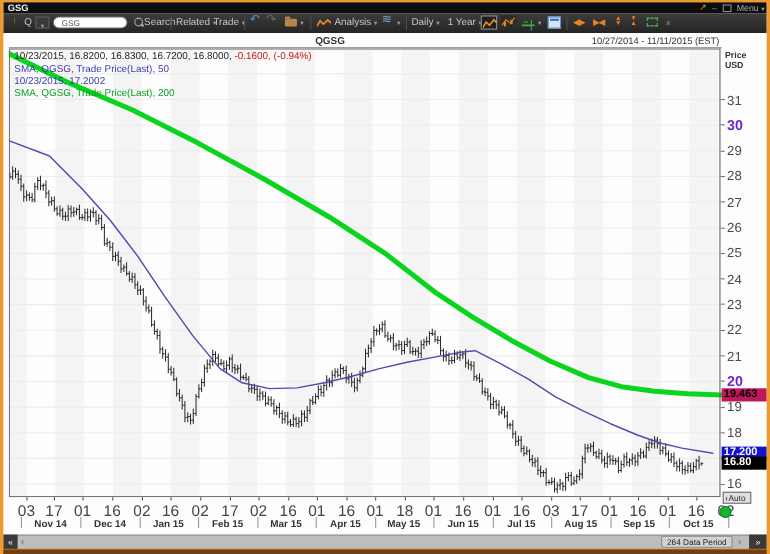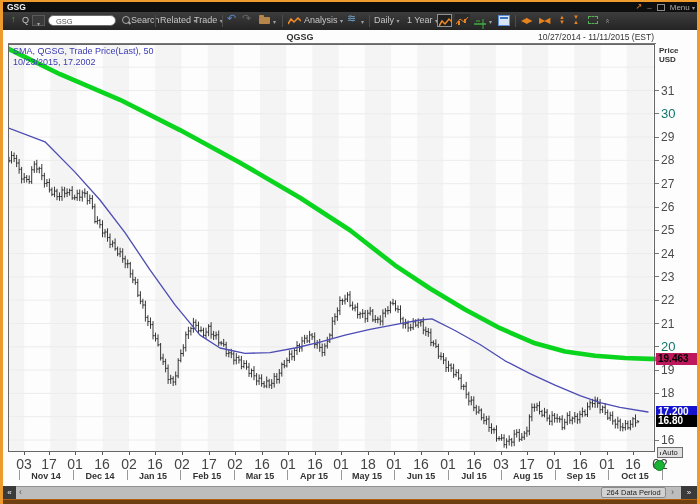--- a/index.html
+++ b/index.html
@@ -36,21 +36,21 @@
   
   .chartbg{left:3px;top:30px;width:694px;height:456px;background:#fdfdfd;}
   .hdr-title{top:32px;left:260px;width:80px;text-align:center;font-size:9px;font-weight:bold;color:#333;}
   .hdr-range{top:32px;left:440px;width:214px;text-align:right;font-size:8.5px;color:#333;}
   .hdr-line{left:8px;top:43px;width:648px;height:1px;background:#777;}
   .legend{left:13px;top:46px;font-size:9px;line-height:11px;white-space:nowrap;}
   .lg-k{color:#1d1d1d;} .lg-red{color:#cc1515;} .lg-b{color:#3b3bb0;} .lg-g{color:#0b9e22;}
   .axis-lbl{left:659px;top:46px;font-size:8px;font-weight:bold;color:#333;line-height:9px;}
   .ytick{position:absolute;left:655px;width:4px;height:1px;background:#777;}
   .ylab{position:absolute;left:661px;width:34px;height:14px;font-size:12px;color:#4a4a4a;line-height:14px;}
-  .ylab.b{font-weight:normal;font-size:13px;color:#0f766e;}
+  .ylab.b{font-weight:bold;font-size:13px;color:#6d28d9;}
   .pmarker{position:absolute;left:656px;width:41px;height:12px;font-size:10px;font-weight:bold;line-height:12px;
     padding-left:2px;box-sizing:border-box;overflow:hidden;white-space:nowrap;}
   .autobtn{left:657px;top:447px;width:26px;height:11px;background:#e0e0e0;border:1px solid #6f6f6f;box-sizing:border-box;
     font-size:7.5px;line-height:9px;text-align:center;color:#222;}
   .dtick{position:absolute;top:452px;width:1px;height:3px;background:#555;}
   .dlab{position:absolute;top:456px;width:18px;margin-left:-9px;text-align:center;font-size:14px;color:#444;}
   .msep{position:absolute;top:470px;width:1px;height:10px;background:#999;}
   .mlab{position:absolute;top:471px;width:52px;margin-left:-26px;text-align:center;font-size:9px;font-weight:bold;color:#333;}
   
   .sbar{left:3px;top:486px;width:694px;height:13px;background:#bdbdbd;border-top:1px solid #919191;box-sizing:border-box;}
@@ -184,22 +184,24 @@
         <line x1="1" y1="46.5" x2="646" y2="46.5" stroke="#ececec" stroke-width="1"></line>
         <line x1="1" y1="23.19999999999999" x2="646" y2="23.19999999999999" stroke="#ececec" stroke-width="1"></line>
       </g>
       <path d="M1.0,112.9L1.0,118.5M-0.2,114.5L1.0,114.5M1.0,116.8L2.2,116.8M3.5,107.2L3.5,119.5M2.3,116.8L3.5,116.8M3.5,111.5L4.7,111.5M6.1,108.5L6.1,118.1M4.9,111.5L6.1,111.5M6.1,114.5L7.3,114.5M8.6,110.9L8.6,123.1M7.4,114.5L8.6,114.5M8.6,119.0L9.8,119.0M11.1,114.9L11.1,129.7M9.9,119.0L11.1,119.0M11.1,125.3L12.3,125.3M13.6,122.9L13.6,139.4M12.4,125.3L13.6,125.3M13.6,135.0L14.8,135.0M16.2,129.0L16.2,138.9M15.0,135.0L16.2,135.0M16.2,133.4L17.4,133.4M18.7,131.1L18.7,138.5M17.5,133.4L18.7,133.4M18.7,135.5L19.9,135.5M21.2,131.4L21.2,139.8M20.0,135.5L21.2,135.5M21.2,137.7L22.4,137.7M23.7,122.2L23.7,139.9M22.5,137.7L23.7,137.7M23.7,125.8L24.9,125.8M26.3,117.1L26.3,128.9M25.1,125.8L26.3,125.8M26.3,120.1L27.5,120.1M28.8,115.8L28.8,128.9M27.6,120.1L28.8,120.1M28.8,125.0L30.0,125.0M31.3,122.7L31.3,129.3M30.1,125.0L31.3,125.0M31.3,124.4L32.5,124.4M33.8,120.0L33.8,136.2M32.6,124.4L33.8,124.4M33.8,131.7L35.0,131.7M36.4,128.8L36.4,143.6M35.2,131.7L36.4,131.7M36.4,139.5L37.6,139.5M38.9,134.9L38.9,142.9M37.7,139.5L38.9,139.5M38.9,138.5L40.1,138.5M41.4,134.5L41.4,148.5M40.2,138.5L41.4,138.5M41.4,145.9L42.6,145.9M43.9,143.5L43.9,152.1M42.7,145.9L43.9,145.9M43.9,150.3L45.1,150.3M46.5,142.7L46.5,153.1M45.3,150.3L46.5,150.3M46.5,147.1L47.7,147.1M49.0,144.8L49.0,156.2M47.8,147.1L49.0,147.1M49.0,152.6L50.2,152.6M51.5,148.4L51.5,156.8M50.3,152.6L51.5,152.6M51.5,152.5L52.7,152.5M54.0,142.5L54.0,156.9M52.8,152.5L54.0,152.5M54.0,146.0L55.2,146.0M56.6,142.9L56.6,153.6M55.4,146.0L56.6,146.0M56.6,149.3L57.8,149.3M59.1,144.3L59.1,153.1M57.9,149.3L59.1,149.3M59.1,148.6L60.3,148.6M61.6,144.7L61.6,151.6M60.4,148.6L61.6,148.6M61.6,146.4L62.8,146.4M64.2,142.1L64.2,155.9M63.0,146.4L64.2,146.4M64.2,153.9L65.4,153.9M66.7,150.7L66.7,156.2M65.5,153.9L66.7,153.9M66.7,153.6L67.9,153.6M69.2,145.7L69.2,156.9M68.0,153.6L69.2,153.6M69.2,149.4L70.4,149.4M71.7,145.4L71.7,157.2M70.5,149.4L71.7,149.4M71.7,153.2L72.9,153.2M74.3,146.3L74.3,157.6M73.1,153.2L74.3,153.2M74.3,148.8L75.5,148.8M76.8,144.4L76.8,153.7M75.6,148.8L76.8,148.8M76.8,149.3L78.0,149.3M79.3,147.0L79.3,160.7M78.1,149.3L79.3,149.3M79.3,156.6L80.5,156.6M81.8,150.5L81.8,160.0M80.6,156.6L81.8,156.6M81.8,154.6L83.0,154.6M84.4,151.1L84.4,165.3M83.2,154.6L84.4,154.6M84.4,162.8L85.6,162.8M86.9,159.7L86.9,179.4M85.7,162.8L86.9,162.8M86.9,177.6L88.1,177.6M89.4,172.2L89.4,180.4M88.2,177.6L89.4,177.6M89.4,176.5L90.6,176.5M91.9,174.8L91.9,184.3M90.7,176.5L91.9,176.5M91.9,180.7L93.1,180.7M94.5,176.3L94.5,193.3M93.3,180.7L94.5,180.7M94.5,189.0L95.7,189.0M97.0,185.0L97.0,193.5M95.8,189.0L97.0,189.0M97.0,188.0L98.2,188.0M99.5,184.3L99.5,197.7M98.3,188.0L99.5,188.0M99.5,193.5L100.7,193.5M102.0,189.5L102.0,204.1M100.8,193.5L102.0,193.5M102.0,200.4L103.2,200.4M104.6,196.4L104.6,203.3M103.4,200.4L104.6,200.4M104.6,198.9L105.8,198.9M107.1,194.4L107.1,206.7M105.9,198.9L107.1,198.9M107.1,204.8L108.3,204.8M109.6,202.5L109.6,212.2M108.4,204.8L109.6,204.8M109.6,209.9L110.8,209.9M112.1,203.7L112.1,213.2M110.9,209.9L112.1,209.9M112.1,207.8L113.3,207.8M114.7,204.3L114.7,218.8M113.5,207.8L114.7,207.8M114.7,214.8L115.9,214.8M117.2,211.7L117.2,224.2M116.0,214.8L117.2,214.8M117.2,219.8L118.4,219.8M119.7,215.4L119.7,224.2M118.5,219.8L119.7,219.8M119.7,219.7L120.9,219.7M122.3,217.9L122.3,233.8M121.1,219.7L122.3,219.7M122.3,229.8L123.5,229.8M124.8,225.4L124.8,239.2M123.6,229.8L124.8,229.8M124.8,235.9L126.0,235.9M127.3,232.9L127.3,240.9M126.1,235.9L127.3,235.9M127.3,238.5L128.5,238.5M129.8,234.8L129.8,253.1M128.6,238.5L129.8,238.5M129.8,251.2L131.0,251.2M132.4,247.2L132.4,260.2M131.2,251.2L132.4,251.2M132.4,257.3L133.6,257.3M134.9,254.8L134.9,264.7M133.7,257.3L134.9,257.3M134.9,261.0L136.1,261.0M137.4,256.6L137.4,277.6M136.2,261.0L137.4,261.0M137.4,273.4L138.6,273.4M139.9,271.2L139.9,282.0M138.7,273.4L139.9,273.4M139.9,277.6L141.1,277.6M142.5,273.5L142.5,284.8M141.3,277.6L142.5,277.6M142.5,280.6L143.7,280.6M145.0,277.1L145.0,295.4M143.8,280.6L145.0,280.6M145.0,291.7L146.2,291.7M147.5,288.6L147.5,297.5M146.3,291.7L147.5,291.7M147.5,294.7L148.7,294.7M150.0,290.4L150.0,302.6M148.8,294.7L150.0,294.7M150.0,300.8L151.2,300.8M152.6,299.0L152.6,316.5M151.4,300.8L152.6,300.8M152.6,314.0L153.8,314.0M155.1,309.7L155.1,321.0M153.9,314.0L155.1,314.0M155.1,317.6L156.3,317.6M157.6,314.7L157.6,328.3M156.4,317.6L157.6,317.6M157.6,324.3L158.8,324.3M160.1,320.5L160.1,339.9M158.9,324.3L160.1,324.3M160.1,335.5L161.3,335.5M162.7,330.8L162.7,339.9M161.5,335.5L162.7,335.5M162.7,334.7L163.9,334.7M165.2,332.2L165.2,342.0M164.0,334.7L165.2,334.7M165.2,338.0L166.4,338.0M167.7,327.5L167.7,341.3M166.5,338.0L167.7,338.0M167.7,331.9L168.9,331.9M170.2,314.2L170.2,334.2M169.0,331.9L170.2,331.9M170.2,316.4L171.4,316.4M172.8,305.4L172.8,318.4M171.6,316.4L172.8,316.4M172.8,309.5L174.0,309.5M175.3,300.2L175.3,312.5M174.1,309.5L175.3,309.5M175.3,303.7L176.5,303.7M177.8,287.5L177.8,307.5M176.6,303.7L177.8,303.7M177.8,290.7L179.0,290.7M180.4,282.8L180.4,295.0M179.2,290.7L180.4,290.7M180.4,287.1L181.6,287.1M182.9,282.6L182.9,291.5M181.7,287.1L182.9,287.1M182.9,284.4L184.1,284.4M185.4,273.9L185.4,288.6M184.2,284.4L185.4,284.4M185.4,278.3L186.6,278.3M187.9,275.4L187.9,285.0M186.7,278.3L187.9,278.3M187.9,281.4L189.1,281.4M190.5,277.6L190.5,289.4M189.3,281.4L190.5,281.4M190.5,286.7L191.7,286.7M193.0,282.4L193.0,288.4M191.8,286.7L193.0,286.7M193.0,286.3L194.2,286.3M195.5,283.7L195.5,293.8M194.3,286.3L195.5,286.3M195.5,291.3L196.7,291.3M198.0,283.7L198.0,294.7M196.8,291.3L198.0,291.3M198.0,288.1L199.2,288.1M200.6,280.2L200.6,292.2M199.4,288.1L200.6,288.1M200.6,282.3L201.8,282.3M203.1,278.2L203.1,294.7M201.9,282.3L203.1,282.3M203.1,290.3L204.3,290.3M205.6,286.9L205.6,296.0M204.4,290.3L205.6,290.3M205.6,291.7L206.8,291.7M208.1,287.6L208.1,295.6M206.9,291.7L208.1,291.7M208.1,290.8L209.3,290.8M210.7,286.5L210.7,302.0M209.5,290.8L210.7,290.8M210.7,298.9L211.9,298.9M213.2,297.0L213.2,301.5M212.0,298.9L213.2,298.9M213.2,299.3L214.4,299.3M215.7,294.9L215.7,302.8M214.5,299.3L215.7,299.3M215.7,300.7L216.9,300.7M218.2,297.8L218.2,312.6M217.0,300.7L218.2,300.7M218.2,309.5L219.4,309.5M220.8,305.1L220.8,313.4M219.6,309.5L220.8,309.5M220.8,308.8L222.0,308.8M223.3,304.9L223.3,314.2M222.1,308.8L223.3,308.8M223.3,309.9L224.5,309.9M225.8,307.3L225.8,320.6M224.6,309.9L225.8,309.9M225.8,316.2L227.0,316.2M228.3,309.1L228.3,320.4M227.1,316.2L228.3,316.2M228.3,313.5L229.5,313.5M230.9,311.4L230.9,319.6M229.7,313.5L230.9,313.5M230.9,316.0L232.1,316.0M233.4,311.9L233.4,325.3M232.2,316.0L233.4,316.0M233.4,322.6L234.6,322.6M235.9,316.1L235.9,324.3M234.7,322.6L235.9,322.6M235.9,319.5L237.1,319.5M238.5,316.3L238.5,325.8M237.3,319.5L238.5,319.5M238.5,323.1L239.7,323.1M241.0,318.9L241.0,332.9M239.8,323.1L241.0,323.1M241.0,329.4L242.2,329.4M243.5,324.6L243.5,333.5M242.3,329.4L243.5,329.4M243.5,326.5L244.7,326.5M246.0,322.1L246.0,336.2M244.8,326.5L246.0,326.5M246.0,331.8L247.2,331.8M248.6,329.0L248.6,341.3M247.4,331.8L248.6,331.8M248.6,337.0L249.8,337.0M251.1,330.4L251.1,340.9M249.9,337.0L251.1,337.0M251.1,334.2L252.3,334.2M253.6,330.3L253.6,342.7M252.4,334.2L253.6,334.2M253.6,339.6L254.8,339.6M256.1,337.0L256.1,344.1M254.9,339.6L256.1,339.6M256.1,342.0L257.3,342.0M258.7,332.5L258.7,344.2M257.5,342.0L258.7,342.0M258.7,337.0L259.9,337.0M261.2,334.9L261.2,344.2M260.0,337.0L261.2,337.0M261.2,341.1L262.4,341.1M263.7,335.1L263.7,345.0M262.5,341.1L263.7,341.1M263.7,339.3L264.9,339.3M266.2,329.0L266.2,343.6M265.0,339.3L266.2,339.3M266.2,332.4L267.4,332.4M268.8,329.1L268.8,339.8M267.6,332.4L268.8,332.4M268.8,335.4L270.0,335.4M271.3,325.0L271.3,339.5M270.1,335.4L271.3,335.4M271.3,329.2L272.5,329.2M273.8,318.5L273.8,332.6M272.6,329.2L273.8,329.2M273.8,320.4L275.0,320.4M276.3,316.0L276.3,324.3M275.1,320.4L276.3,320.4M276.3,321.8L277.5,321.8M278.9,313.6L278.9,323.5M277.7,321.8L278.9,321.8M278.9,316.4L280.1,316.4M281.4,306.3L281.4,319.1M280.2,316.4L281.4,316.4M281.4,310.1L282.6,310.1M283.9,306.2L283.9,316.3M282.7,310.1L283.9,310.1M283.9,312.7L285.1,312.7M286.4,303.9L286.4,316.9M285.2,312.7L286.4,312.7M286.4,306.5L287.6,306.5M289.0,297.1L289.0,311.0M287.8,306.5L289.0,306.5M289.0,301.5L290.2,301.5M291.5,299.4L291.5,308.1M290.3,301.5L291.5,301.5M291.5,303.9L292.7,303.9M294.0,292.8L294.0,307.6M292.8,303.9L294.0,303.9M294.0,297.0L295.2,297.0M296.6,290.8L296.6,300.0M295.4,297.0L296.6,297.0M296.6,294.2L297.8,294.2M299.1,290.9L299.1,299.0M297.9,294.2L299.1,294.2M299.1,297.0L300.3,297.0M301.6,286.8L301.6,299.3M300.4,297.0L301.6,297.0M301.6,291.0L302.8,291.0M304.1,289.0L304.1,296.0M302.9,291.0L304.1,291.0M304.1,292.8L305.3,292.8M306.7,288.4L306.7,304.4M305.5,292.8L306.7,292.8M306.7,300.4L307.9,300.4M309.2,296.0L309.2,304.8M308.0,300.4L309.2,300.4M309.2,298.7L310.4,298.7M311.7,294.9L311.7,307.8M310.5,298.7L311.7,298.7M311.7,303.4L312.9,303.4M314.2,299.5L314.2,312.6M313.0,303.4L314.2,303.4M314.2,308.5L315.4,308.5M316.8,299.3L316.8,311.9M315.6,308.5L316.8,308.5M316.8,302.0L318.0,302.0M319.3,292.8L319.3,304.5M318.1,302.0L319.3,302.0M319.3,297.2L320.5,297.2M321.8,289.2L321.8,299.0M320.6,297.2L321.8,297.2M321.8,291.2L323.0,291.2M324.3,273.0L324.3,294.1M323.1,291.2L324.3,291.2M324.3,277.2L325.5,277.2M326.9,269.3L326.9,280.9M325.7,277.2L326.9,277.2M326.9,272.7L328.1,272.7M329.4,263.4L329.4,276.9M328.2,272.7L329.4,272.7M329.4,266.7L330.6,266.7M331.9,252.3L331.9,271.1M330.7,266.7L331.9,266.7M331.9,256.5L333.1,256.5M334.4,254.5L334.4,261.0M333.2,256.5L334.4,256.5M334.4,256.8L335.6,256.8M337.0,250.7L337.0,260.5M335.8,256.8L337.0,256.8M337.0,255.1L338.2,255.1M339.5,248.2L339.5,258.0M338.3,255.1L339.5,255.1M339.5,250.9L340.7,250.9M342.0,247.1L342.0,263.2M340.8,250.9L342.0,250.9M342.0,261.3L343.2,261.3M344.6,257.5L344.6,266.5M343.4,261.3L344.6,261.3M344.6,264.1L345.8,264.1M347.1,260.4L347.1,267.4M345.9,264.1L347.1,264.1M347.1,263.2L348.3,263.2M349.6,258.8L349.6,274.5M348.4,263.2L349.6,263.2M349.6,270.5L350.8,270.5M352.1,267.7L352.1,274.9M350.9,270.5L352.1,270.5M352.1,269.7L353.3,269.7M354.7,265.1L354.7,274.0M353.5,269.7L354.7,269.7M354.7,269.3L355.9,269.3M357.2,266.0L357.2,278.7M356.0,269.3L357.2,269.3M357.2,274.7L358.4,274.7M359.7,265.8L359.7,278.0M358.5,274.7L359.7,274.7M359.7,269.2L360.9,269.2M362.2,262.9L362.2,271.5M361.0,269.2L362.2,269.2M362.2,267.1L363.4,267.1M364.8,265.0L364.8,277.9M363.6,267.1L364.8,267.1M364.8,275.9L366.0,275.9M367.3,271.1L367.3,278.9M366.1,275.9L367.3,275.9M367.3,275.5L368.5,275.5M369.8,272.6L369.8,279.3M368.6,275.5L369.8,275.5M369.8,275.2L371.0,275.2M372.3,271.3L372.3,281.4M371.1,275.2L372.3,275.2M372.3,277.2L373.5,277.2M374.9,265.3L374.9,281.6M373.7,277.2L374.9,277.2M374.9,269.2L376.1,269.2M377.4,264.1L377.4,273.4M376.2,269.2L377.4,269.2M377.4,266.8L378.6,266.8M379.9,262.1L379.9,270.5M378.7,266.8L379.9,266.8M379.9,266.5L381.1,266.5M382.4,257.1L382.4,269.3M381.2,266.5L382.4,266.5M382.4,259.1L383.6,259.1M385.0,254.8L385.0,261.4M383.8,259.1L385.0,259.1M385.0,259.6L386.2,259.6M387.5,256.3L387.5,267.3M386.3,259.6L387.5,259.6M387.5,264.8L388.7,264.8M390.0,261.4L390.0,268.9M388.8,264.8L390.0,264.8M390.0,265.5L391.2,265.5M392.5,261.3L392.5,278.8M391.3,265.5L392.5,265.5M392.5,274.8L393.7,274.8M395.1,272.7L395.1,284.6M393.9,274.8L395.1,274.8M395.1,280.2L396.3,280.2M397.6,274.8L397.6,284.6M396.4,280.2L397.6,280.2M397.6,279.2L398.8,279.2M400.1,276.5L400.1,287.9M398.9,279.2L400.1,279.2M400.1,283.9L401.3,283.9M402.7,279.8L402.7,287.1M401.5,283.9L402.7,283.9M402.7,283.7L403.9,283.7M405.2,274.1L405.2,286.0M404.0,283.7L405.2,283.7M405.2,277.9L406.4,277.9M407.7,275.2L407.7,283.2M406.5,277.9L407.7,277.9M407.7,281.1L408.9,281.1M410.2,274.3L410.2,284.1M409.0,281.1L410.2,281.1M410.2,278.7L411.4,278.7M412.8,275.8L412.8,282.5M411.6,278.7L412.8,278.7M412.8,277.7L414.0,277.7M415.3,273.4L415.3,290.3M414.1,277.7L415.3,277.7M415.3,286.0L416.5,286.0M417.8,282.7L417.8,291.9M416.6,286.0L417.8,286.0M417.8,287.5L419.0,287.5M420.3,284.1L420.3,292.9M419.1,287.5L420.3,287.5M420.3,288.7L421.5,288.7M422.9,284.5L422.9,302.1M421.7,288.7L422.9,288.7M422.9,298.5L424.1,298.5M425.4,296.4L425.4,302.5M424.2,298.5L425.4,298.5M425.4,299.8L426.6,299.8M427.9,295.4L427.9,304.1M426.7,299.8L427.9,299.8M427.9,302.4L429.1,302.4M430.4,299.8L430.4,314.8M429.2,302.4L430.4,302.4M430.4,312.2L431.6,312.2M433.0,308.3L433.0,316.2M431.8,312.2L433.0,312.2M433.0,312.7L434.2,312.7M435.5,309.0L435.5,320.2M434.3,312.7L435.5,312.7M435.5,316.1L436.7,316.1M438.0,313.2L438.0,328.0M436.8,316.1L438.0,316.1M438.0,323.6L439.2,323.6M440.5,316.8L440.5,327.9M439.3,323.6L440.5,323.6M440.5,321.2L441.7,321.2M443.1,319.3L443.1,327.9M441.9,321.2L443.1,321.2M443.1,324.1L444.3,324.1M445.6,319.8L445.6,333.9M444.4,324.1L445.6,324.1M445.6,330.7L446.8,330.7M448.1,325.4L448.1,332.9M446.9,330.7L448.1,330.7M448.1,328.6L449.3,328.6M450.6,325.2L450.6,336.3M449.4,328.6L450.6,328.6M450.6,334.2L451.8,334.2M453.2,330.0L453.2,345.5M452.0,334.2L453.2,334.2M453.2,342.4L454.4,342.4M455.7,340.2L455.7,346.2M454.5,342.4L455.7,342.4M455.7,342.3L456.9,342.3M458.2,337.9L458.2,354.6M457.0,342.3L458.2,342.3M458.2,350.3L459.4,350.3M460.8,347.7L460.8,361.5M459.6,350.3L460.8,350.3M460.8,357.1L462.0,357.1M463.3,352.1L463.3,361.3M462.1,357.1L463.3,357.1M463.3,356.1L464.5,356.1M465.8,352.3L465.8,367.2M464.6,356.1L465.8,356.1M465.8,363.7L467.0,363.7M468.3,360.9L468.3,370.8M467.1,363.7L468.3,363.7M468.3,368.1L469.5,368.1M470.9,361.9L470.9,369.8M469.7,368.1L470.9,368.1M470.9,366.2L472.1,366.2M473.4,364.4L473.4,376.3M472.2,366.2L473.4,366.2M473.4,373.7L474.6,373.7M475.9,369.4L475.9,380.2M474.7,373.7L475.9,373.7M475.9,376.6L477.1,376.6M478.4,371.9L478.4,380.8M477.2,376.6L478.4,376.6M478.4,375.1L479.6,375.1M481.0,371.6L481.0,387.9M479.8,375.1L481.0,375.1M481.0,383.5L482.2,383.5M483.5,379.3L483.5,389.9M482.3,383.5L483.5,383.5M483.5,385.6L484.7,385.6M486.0,383.4L486.0,389.6M484.8,385.6L486.0,385.6M486.0,385.7L487.2,385.7M488.5,381.3L488.5,397.7M487.3,385.7L488.5,385.7M488.5,394.6L489.7,394.6M491.1,392.1L491.1,396.7M489.9,394.6L491.1,394.6M491.1,394.6L492.3,394.6M493.6,390.0L493.6,396.8M492.4,394.6L493.6,394.6M493.6,394.0L494.8,394.0M496.1,390.3L496.1,403.7M494.9,394.0L496.1,394.0M496.1,400.6L497.3,400.6M498.6,394.3L498.6,404.5M497.4,400.6L498.6,400.6M498.6,397.2L499.8,397.2M501.2,391.3L501.2,401.5M500.0,397.2L501.2,397.2M501.2,395.7L502.4,395.7M503.7,393.9L503.7,402.5M502.5,395.7L503.7,395.7M503.7,398.1L504.9,398.1M506.2,385.8L506.2,402.2M505.0,398.1L506.2,398.1M506.2,390.1L507.4,390.1M508.7,385.2L508.7,393.6M507.5,390.1L508.7,390.1M508.7,388.4L509.9,388.4M511.3,384.9L511.3,397.8M510.1,388.4L511.3,388.4M511.3,395.3L512.5,395.3M513.8,389.0L513.8,397.0M512.6,395.3L513.8,395.3M513.8,393.2L515.0,393.2M516.3,387.0L516.3,395.9M515.1,393.2L516.3,393.2M516.3,389.2L517.5,389.2M518.9,382.6L518.9,392.8M517.7,389.2L518.9,389.2M518.9,387.0L520.1,387.0M521.4,370.3L521.4,391.2M520.2,387.0L521.4,387.0M521.4,372.8L522.6,372.8M523.9,359.4L523.9,377.3M522.7,372.8L523.9,372.8M523.9,363.4L525.1,363.4M526.4,359.5L526.4,367.7M525.2,363.4L526.4,363.4M526.4,363.2L527.6,363.2M529.0,358.8L529.0,367.0M527.8,363.2L529.0,363.2M529.0,361.7L530.2,361.7M531.5,357.3L531.5,370.5M530.3,361.7L531.5,361.7M531.5,367.5L532.7,367.5M534.0,365.8L534.0,373.2M532.8,367.5L534.0,367.5M534.0,371.2L535.2,371.2M536.5,363.9L536.5,373.4M535.3,371.2L536.5,371.2M536.5,368.2L537.7,368.2M539.1,365.0L539.1,377.4M537.9,368.2L539.1,368.2M539.1,374.2L540.3,374.2M541.6,370.7L541.6,381.1M540.4,374.2L541.6,374.2M541.6,377.2L542.8,377.2M544.1,367.2L544.1,381.5M542.9,377.2L544.1,377.2M544.1,371.3L545.3,371.3M546.6,369.0L546.6,378.6M545.4,371.3L546.6,371.3M546.6,374.2L547.8,374.2M549.2,369.8L549.2,378.7M548.0,374.2L549.2,374.2M549.2,374.7L550.4,374.7M551.7,372.2L551.7,378.6M550.5,374.7L551.7,374.7M551.7,375.2L552.9,375.2M554.2,371.2L554.2,386.2M553.0,375.2L554.2,375.2M554.2,383.7L555.4,383.7M556.7,374.7L556.7,385.6M555.5,383.7L556.7,383.7M556.7,378.3L557.9,378.3M559.3,368.4L559.3,381.2M558.1,378.3L559.3,378.3M559.3,371.4L560.5,371.4M561.8,367.0L561.8,379.8M560.6,371.4L561.8,371.4M561.8,376.2L563.0,376.2M564.3,372.5L564.3,380.4M563.1,376.2L564.3,376.2M564.3,374.2L565.5,374.2M566.8,368.0L566.8,378.6M565.6,374.2L566.8,374.2M566.8,372.4L568.0,372.4M569.4,369.2L569.4,379.9M568.2,372.4L569.4,372.4M569.4,375.7L570.6,375.7M571.9,366.8L571.9,379.4M570.7,375.7L571.9,375.7M571.9,370.4L573.1,370.4M574.4,363.5L574.4,373.3M573.2,370.4L574.4,370.4M574.4,367.6L575.6,367.6M577.0,365.4L577.0,372.5M575.8,367.6L577.0,367.6M577.0,370.6L578.2,370.6M579.5,358.4L579.5,373.0M578.3,370.6L579.5,370.6M579.5,362.8L580.7,362.8M582.0,356.3L582.0,366.1M580.8,362.8L582.0,362.8M582.0,358.8L583.2,358.8M584.5,354.8L584.5,363.5M583.3,358.8L584.5,358.8M584.5,359.5L585.7,359.5M587.1,352.5L587.1,363.9M585.9,359.5L587.1,359.5M587.1,356.1L588.3,356.1M589.6,353.2L589.6,363.8M588.4,356.1L589.6,356.1M589.6,359.4L590.8,359.4M592.1,355.1L592.1,369.6M590.9,359.4L592.1,359.4M592.1,365.6L593.3,365.6M594.6,361.6L594.6,368.9M593.4,365.6L594.6,365.6M594.6,363.3L595.8,363.3M597.2,359.0L597.2,371.0M596.0,363.3L597.2,363.3M597.2,368.6L598.4,368.6M599.7,365.5L599.7,375.9M598.5,368.6L599.7,368.6M599.7,374.0L600.9,374.0M602.2,367.8L602.2,376.9M601.0,374.0L602.2,374.0M602.2,371.3L603.4,371.3M604.7,367.3L604.7,380.7M603.5,371.3L604.7,371.3M604.7,377.0L605.9,377.0M607.3,374.7L607.3,384.5M606.1,377.0L607.3,377.0M607.3,380.2L608.5,380.2M609.8,372.7L609.8,384.7M608.6,380.2L609.8,380.2M609.8,377.1L611.0,377.1M612.3,374.7L612.3,387.2M611.1,377.1L612.3,377.1M612.3,382.9L613.5,382.9M614.8,378.9L614.8,387.4M613.6,382.9L614.8,382.9M614.8,383.7L616.0,383.7M617.4,376.0L617.4,386.5M616.2,383.7L617.4,383.7M617.4,379.6L618.6,379.6M619.9,376.6L619.9,385.6M618.7,379.6L619.9,379.6M619.9,383.8L621.1,383.8M622.4,376.0L622.4,386.3M621.2,383.8L622.4,383.8M622.4,380.3L623.6,380.3M624.9,373.1L624.9,383.7M623.7,380.3L624.9,380.3M624.9,374.8L626.1,374.8M627.5,370.4L627.5,382.8M626.3,374.8L627.5,374.8M627.5,378.7L628.7,378.7M630.0,376.7L630.0,379.2M628.8,376.9L630.0,376.9M630.0,377.4L631.2,377.4" stroke="#222222" stroke-width="0.9" fill="none"></path>
       <polyline points="0.0,83.8 37.0,97.8 67.0,128.1 92.0,156.0 117.0,188.6 142.0,225.9 167.0,260.9 192.0,291.1 212.0,304.0 237.0,309.3 262.0,308.6 287.0,304.0 312.0,298.1 337.0,291.1 362.0,285.3 387.0,280.7 412.0,276.0 424.0,274.8 447.0,286.5 472.0,300.5 497.0,316.8 522.0,329.6 547.0,341.2 572.0,351.7 592.0,358.7 612.0,363.4 640.0,368.0" fill="none" stroke="#4c4cb4" stroke-width="1.3" stroke-linecap="round" stroke-linejoin="round"></polyline>
       <polyline points="0.0,4.6 52.0,30.2 112.0,55.8 172.0,86.1 232.0,118.7 292.0,153.7 342.0,186.3 387.0,221.3 422.0,244.5 457.0,265.5 492.0,284.2 527.0,299.3 557.0,307.5 587.0,311.7 617.0,314.0 642.0,314.9 656.0,315.3" fill="none" stroke="#0ad41e" stroke-width="4.6" stroke-linecap="round" stroke-linejoin="round"></polyline>
       <rect x="0.5" y="0.5" width="646" height="407" fill="none" stroke="#666"></rect>
     </svg>
 
   <div class="abs legend">
+    <div><span class="lg-k">10/23/2015, 16.8200, 16.8300, 16.7200, 16.8000,</span><span class="lg-red"> -0.1600, (-0.94%)</span></div>
     <div class="lg-b">SMA, QGSG, Trade Price(Last),  50</div>
     <div class="lg-b">10/23/2015, 17.2002</div>
+    <div class="lg-g">SMA, QGSG, Trade Price(Last),  200</div>
   </div>
 
   <div class="abs axis-lbl">
     <div>Price</div>
       <div>USD</div>
   </div>
   <div id="yaxis">
       <div class="ytick" style="top: 439.5px;"></div>
       <div class="ylab" style="top: 433px;">16</div>
       <div class="ytick" style="top: 392.9px;"></div>

